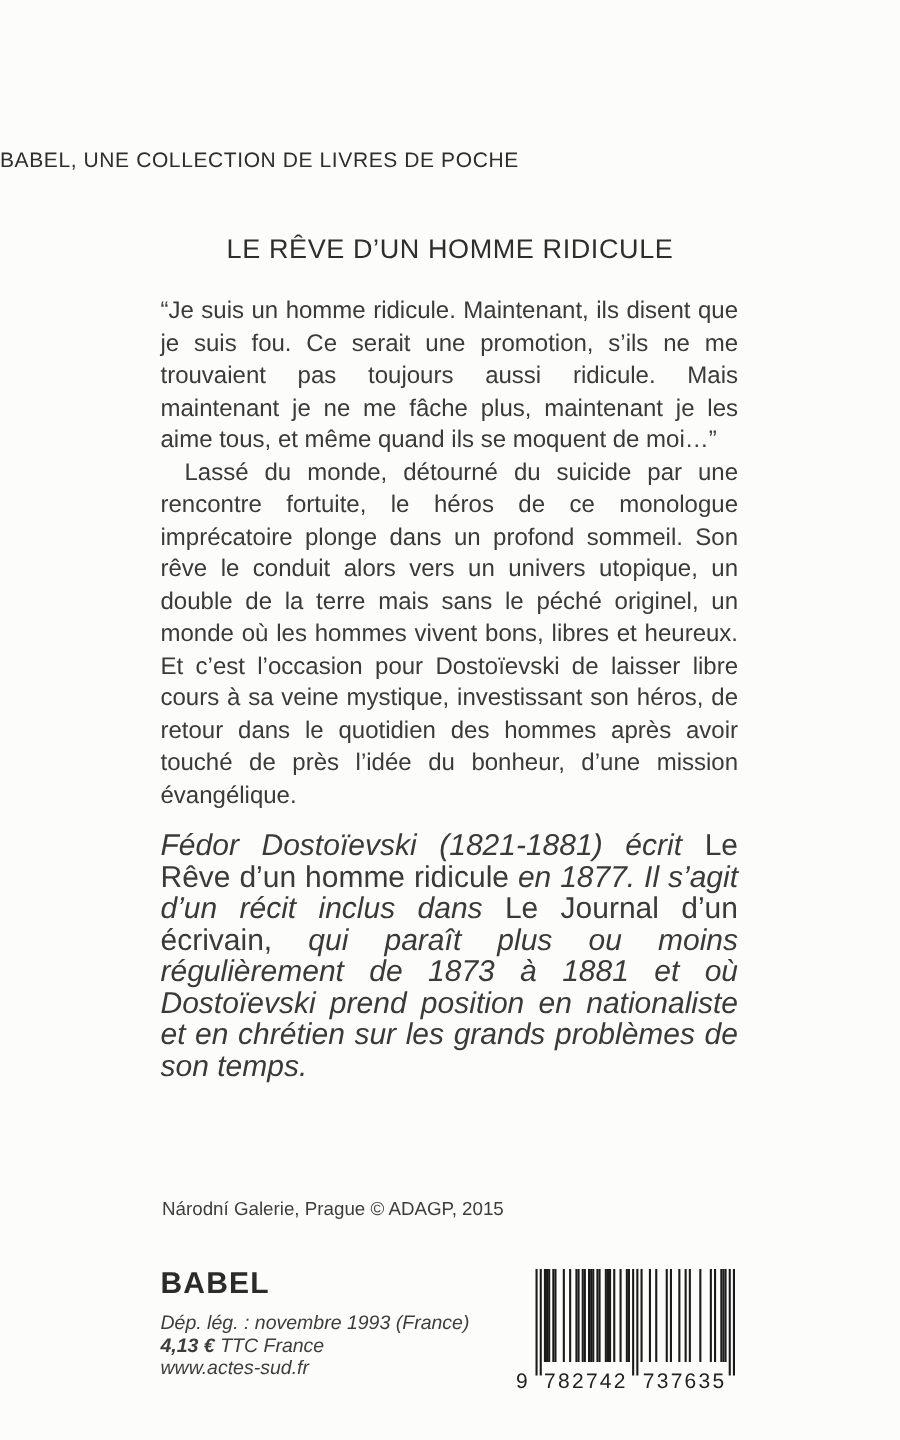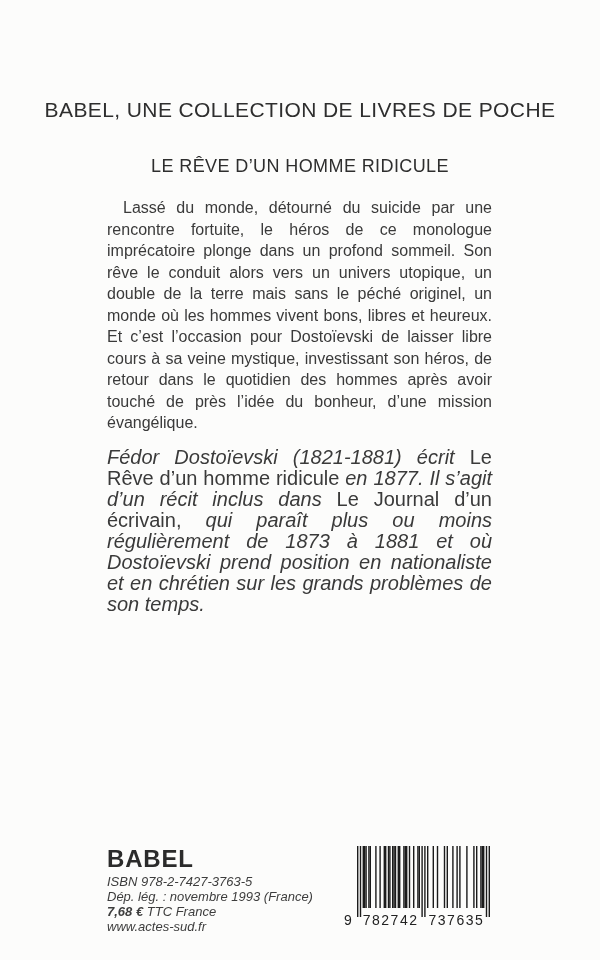--- a/index.html
+++ b/index.html
@@ -16,22 +16,21 @@
     color:var(--ink);
     position:relative;
   }
   .cover{
     position:absolute;left:0;top:0;width:600px;height:960px;
     background:var(--paper);
     overflow:hidden;
   }
   .collection{
     position:absolute;left:0;top:98px;width:600px;
-    text-align:center;
-    font-size:21px;letter-spacing:.4px;
+    font-size:14px;letter-spacing:.4px;
     color:var(--ink-dark);
   }
   .book-title{
     position:absolute;left:0;top:156px;width:600px;
     text-align:center;
     font-size:18px;letter-spacing:.4px;
     color:var(--ink-dark);
   }
   .bodytext{
     position:absolute;left:107px;top:197px;width:385px;
@@ -47,21 +46,21 @@
     text-align:justify;
   }
   .bio .roman{font-style:normal;}
   .credits{
     position:absolute;left:108px;top:799px;
     font-size:12.5px;line-height:15.5px;
     color:#3d3d3d;
   }
   .logo{
     position:absolute;left:107px;top:845px;
-    font-size:24px;font-weight:bold;letter-spacing:.8px;
+    font-size:20px;font-weight:bold;letter-spacing:.8px;
     color:#2b2b2b;
   }
   .pubmeta{
     position:absolute;left:107px;top:874px;
     font-size:13px;line-height:15px;
     font-style:italic;
     color:#3d3d3d;
   }
   .pubmeta .amount{font-weight:bold;}
   .barcode{
@@ -72,33 +71,34 @@
 </head>
 <body>
 
 <div class="cover">
 
   <div class="collection">BABEL, UNE COLLECTION DE LIVRES DE POCHE</div>
 
   <div class="book-title">LE RÊVE D’UN HOMME RIDICULE</div>
 
   <div class="bodytext">
+    <p>“Je suis un homme ridicule. Maintenant, ils disent que je suis fou. Ce serait une promotion, s’ils ne me trouvaient pas toujours aussi ridicule. Mais maintenant je ne me fâche plus, maintenant je les aime tous, et même quand ils se moquent de moi…”</p>
     <p class="indent">Lassé du monde, détourné du suicide par une rencontre fortuite, le héros de ce monologue imprécatoire plonge dans un profond sommeil. Son rêve le conduit alors vers un univers utopique, un double de la terre mais sans le péché originel, un monde où les hommes vivent bons, libres et heureux. Et c’est l’occasion pour Dostoïevski de laisser libre cours à sa veine mystique, investissant son héros, de retour dans le quotidien des hommes après avoir touché de près l’idée du bonheur, d’une mission évangélique.</p>
     <p class="bio" id="bio"><span>Fédor Dostoïevski (1821-1881) écrit </span><span class="roman">Le Rêve d’un homme ridicule </span><span>en 1877. Il s’agit d’un récit inclus dans </span><span class="roman">Le Journal d’un écrivain, </span><span>qui paraît plus ou moins régulièrement de 1873 à 1881 et où Dostoïevski prend position en nationaliste et en chrétien sur les grands problèmes de son temps.</span></p>
   </div>
 
   <div class="credits">
+    <div>Národní Galerie, Prague © ADAGP, 2015</div>
   </div>
 
   <div class="logo">BABEL</div>
 
   <div class="pubmeta">
-    <div>ISBN 978-2-7427-3763-5</div>
     <div>Dép. lég. : novembre 1993 (France)</div>
-    <div><span class="amount">7,68 €</span><span> TTC France</span></div>
+    <div><span class="amount">4,13 €</span><span> TTC France</span></div>
     <div>www.actes-sud.fr</div>
   </div>
 
   <div class="barcode">
     <svg id="barcode-svg" width="150" height="88" viewBox="0 0 150 88">
         <rect x="13.00" y="1" width="1.40" height="71" fill="#1b1b1b"></rect>
         <rect x="15.80" y="1" width="1.40" height="71" fill="#1b1b1b"></rect>
         <rect x="18.60" y="1" width="1.40" height="62" fill="#1b1b1b"></rect>
         <rect x="20.00" y="1" width="1.40" height="62" fill="#1b1b1b"></rect>
         <rect x="21.40" y="1" width="1.40" height="62" fill="#1b1b1b"></rect>

